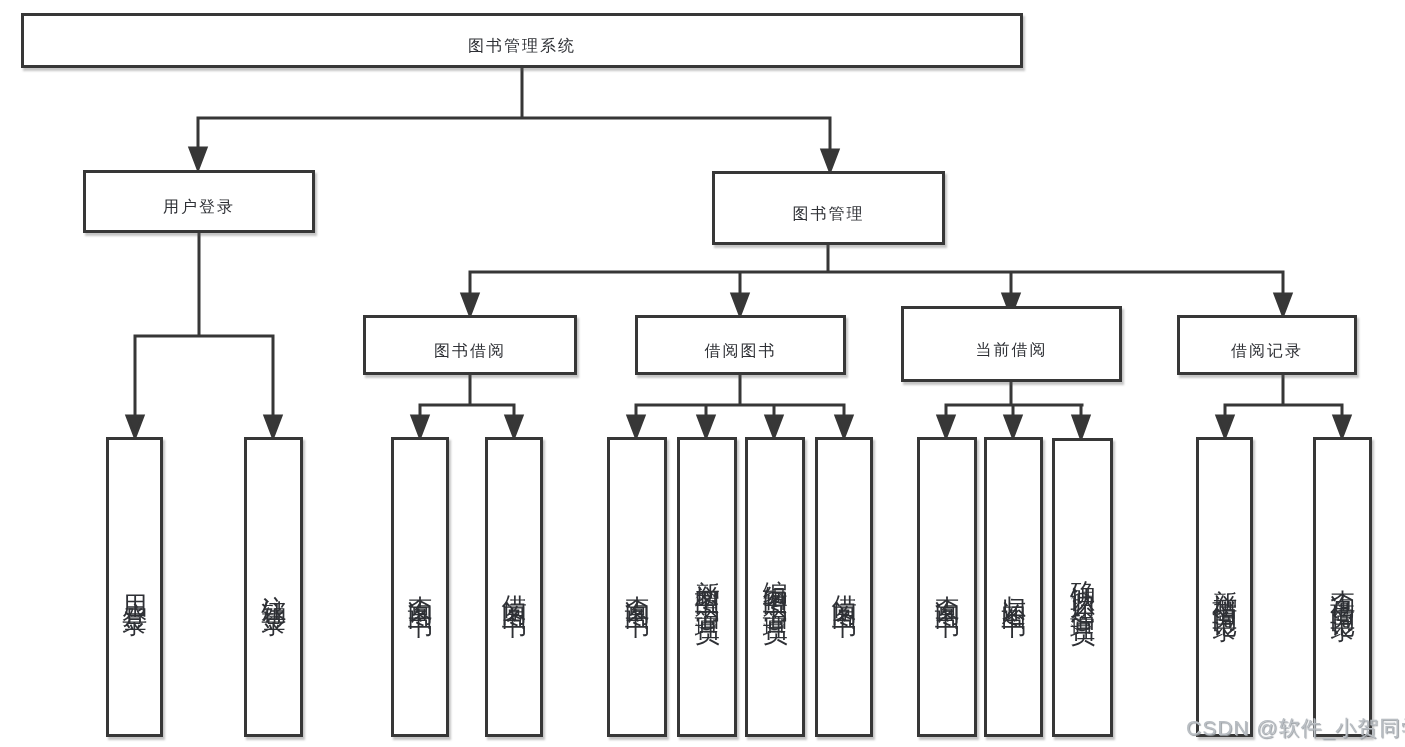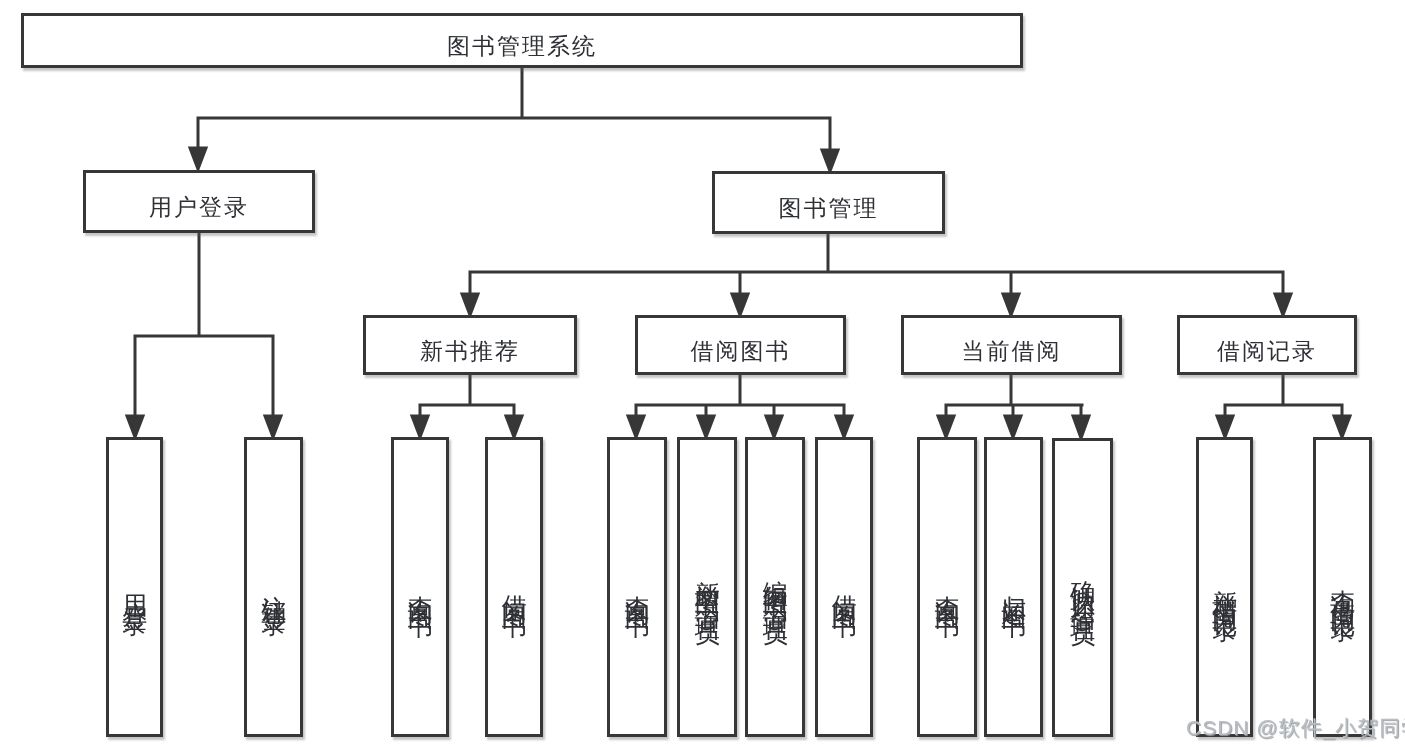--- a/index.html
+++ b/index.html
@@ -22,21 +22,21 @@
     position: absolute;
     background: #ffffff;
     border: 3px solid #373737;
     box-shadow: 2px 3px 2px rgba(90,90,90,0.35);
     display: flex;
     align-items: center;
     justify-content: center;
     color: #2e3035;
   }
   .h-label {
-    font-size: 23px;
+    font-size: 16px;
     letter-spacing: 2px;
     white-space: nowrap;
     margin-top: 12px;
   }
   .v-box .v-label {
     writing-mode: vertical-rl;
     text-orientation: mixed;
     font-size: 25px;
     letter-spacing: 6px;
     line-height: 1.1;
@@ -102,31 +102,31 @@
     </g>
   </svg>
 
   <div class="box" style="left:21px;top:13px;width:1002px;height:55px">
     <span class="h-label">图书管理系统</span>
   </div>
 
   <div class="box" style="left:83px;top:170px;width:232px;height:63px">
     <span class="h-label">用户登录</span>
   </div>
-  <div class="box" style="left:712px;top:171px;width:233px;height:63px">
+  <div class="box" style="left:712px;top:171px;width:233px;height:74px">
     <span class="h-label">图书管理</span>
   </div>
 
   <div class="box" style="left:363px;top:315px;width:214px;height:60px">
-    <span class="h-label">新书推荐</span>
+    <span class="h-label">图书借阅</span>
   </div>
   <div class="box" style="left:635px;top:315px;width:211px;height:60px">
     <span class="h-label">借阅图书</span>
   </div>
-  <div class="box" style="left:901px;top:315px;width:221px;height:60px">
+  <div class="box" style="left:901px;top:306px;width:221px;height:76px">
     <span class="h-label">当前借阅</span>
   </div>
   <div class="box" style="left:1177px;top:315px;width:180px;height:60px">
     <span class="h-label">借阅记录</span>
   </div>
 
   <div class="box v-box" style="left:106px;top:437px;width:57px;height:300px">
     <span class="v-label">用户登录</span>
   </div>
   <div class="box v-box" style="left:244px;top:437px;width:59px;height:300px">

